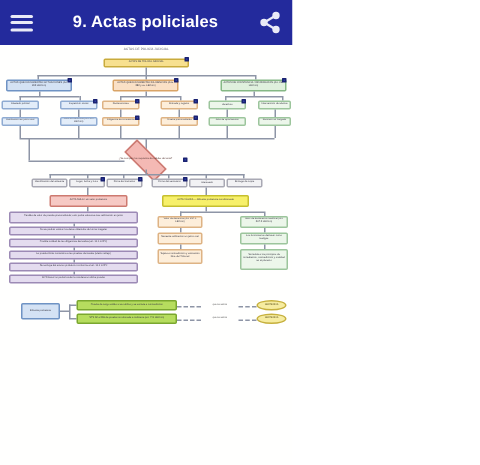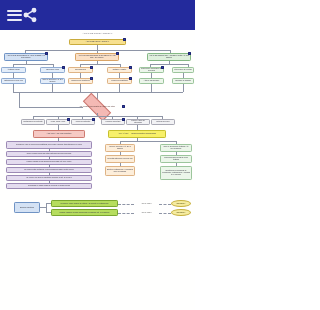--- a/index.html
+++ b/index.html
@@ -126,20 +126,21 @@
 </style>
 </head>
 <body>
 
 <div class="appbar">
   <div class="hamburger">
     <span></span>
     <span></span>
     <span></span>
   </div>
+  <div class="appbar-title">9. Actas policiales</div>
   <div class="share-icon">
     <svg viewBox="0 0 24 24" width="16" height="16" fill="none" stroke="#e9eaf7" stroke-width="2.2" stroke-linecap="round" stroke-linejoin="round">
       <circle cx="18" cy="5" r="2.6" fill="#e9eaf7"></circle>
       <circle cx="6" cy="12" r="2.6" fill="#e9eaf7"></circle>
       <circle cx="18" cy="19" r="2.6" fill="#e9eaf7"></circle>
       <line x1="8.3" y1="10.8" x2="15.7" y2="6.2"></line>
       <line x1="8.3" y1="13.2" x2="15.7" y2="17.8"></line>
     </svg>
   </div>
 </div>

